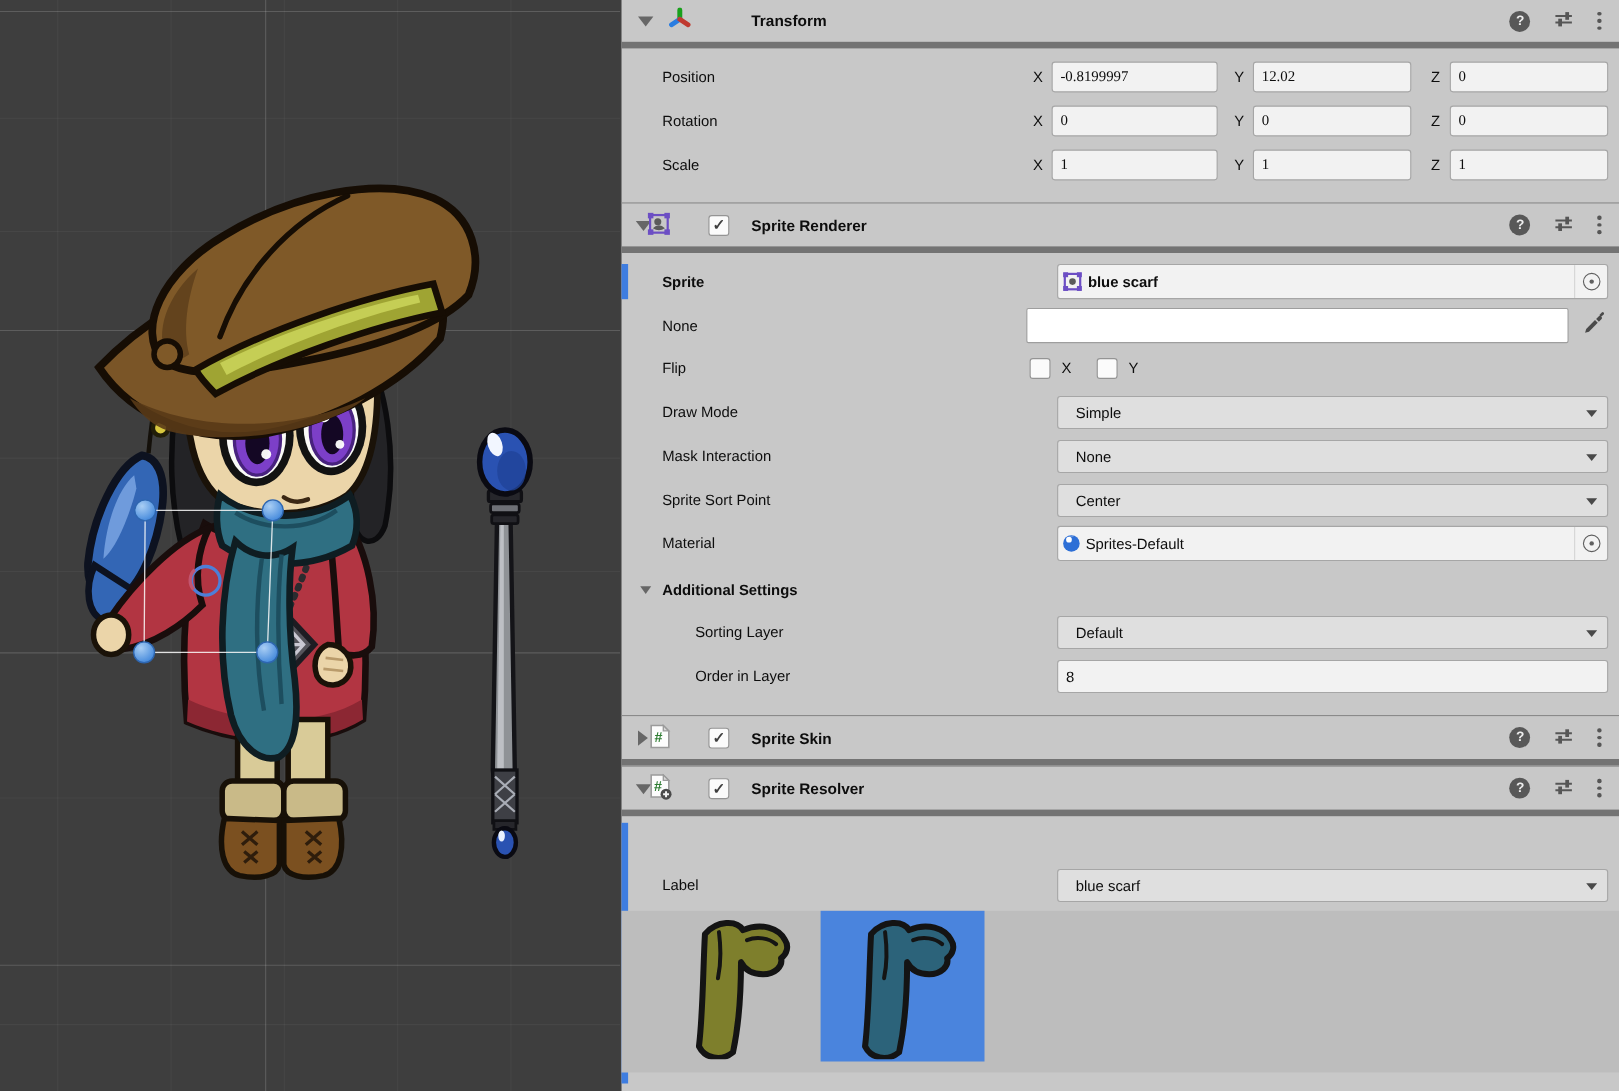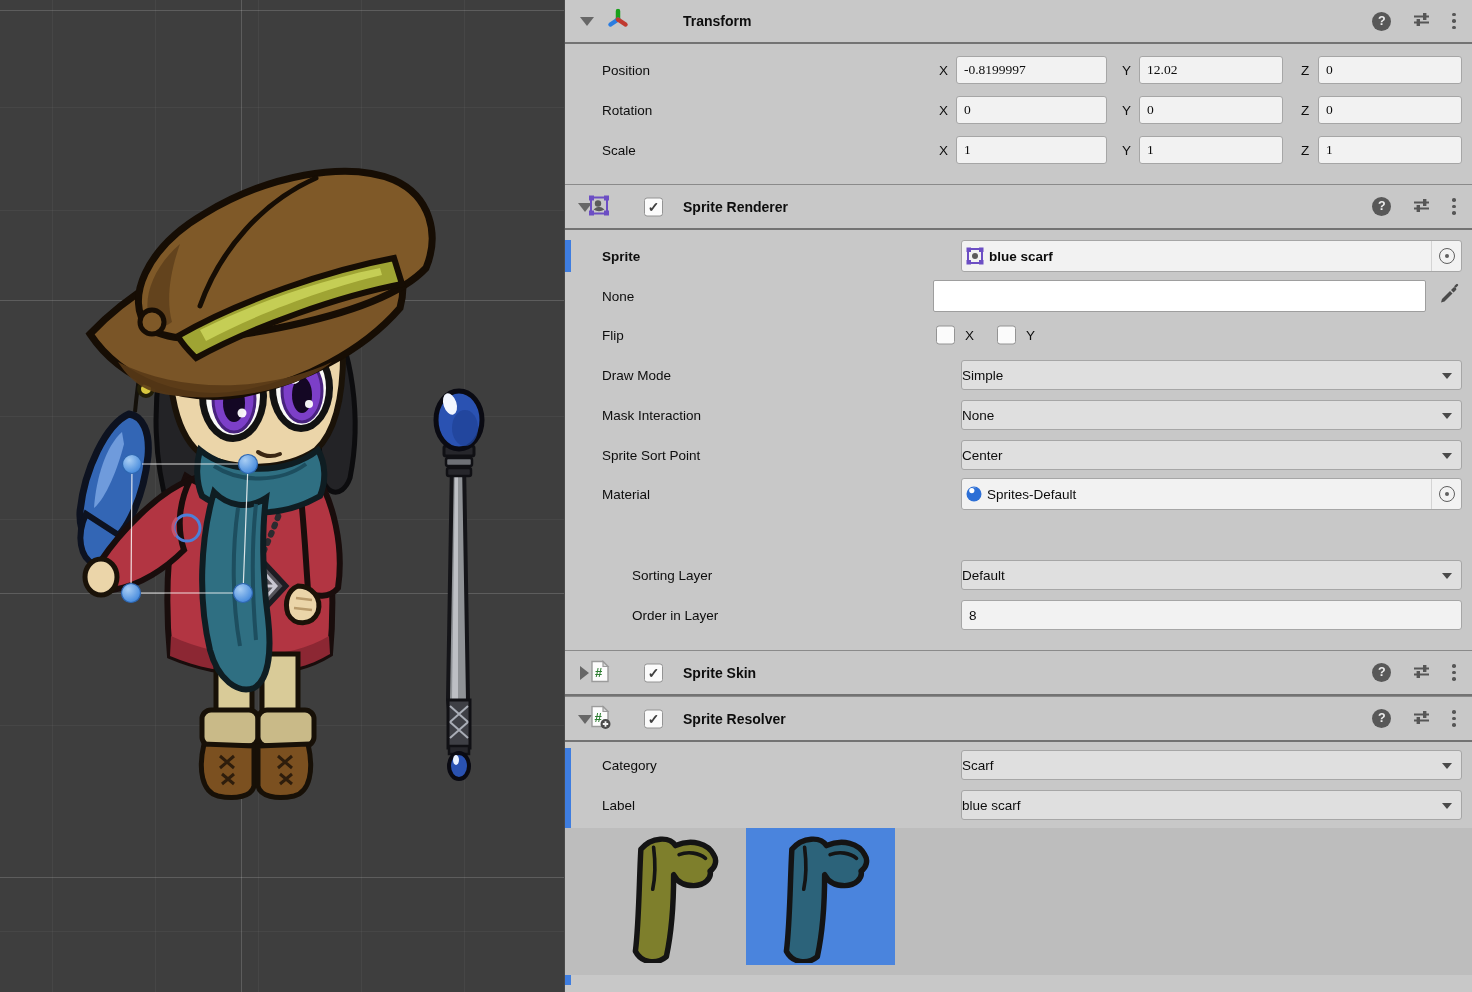--- a/index.html
+++ b/index.html
@@ -18,34 +18,34 @@
   .pane-divider{position:absolute;left:564px;top:0;width:1px;height:992px;background:#4A4A4A;}
 
   
   .inspector{position:absolute;left:565px;top:0;width:907px;height:992px;background:var(--panel-bg);font-size:13.5px;}
   .row{position:absolute;left:0;width:100%;text-align:right;}
   .lab{position:absolute;left:37px;top:50%;transform:translateY(-50%);white-space:nowrap;}
   .lab.sub{left:67px;}
   .lab.bold{font-weight:bold;}
   .ctrl{position:absolute;left:368px;right:10px;top:0;bottom:0;margin-left:28px;}
 
-  .hdr{position:absolute;left:0;width:100%;height:46px;border-top:1px solid var(--header-line);border-bottom:2px solid #737373;}
+  .hdr{position:absolute;left:0;width:100%;height:46px;border-top:1px solid var(--header-line);border-bottom:6px solid #737373;}
   .hdr.first{height:44px;border-top:none;}
   .hdr .title{position:absolute;left:118px;top:50%;transform:translateY(-50%);font-weight:bold;font-size:14px;}
   .fold{position:absolute;top:50%;width:0;height:0;}
   .fold.down{margin-top:-4px;border-left:7px solid transparent;border-right:7px solid transparent;border-top:9px solid #676767;}
   .fold.right{margin-top:-7px;border-top:7px solid transparent;border-bottom:7px solid transparent;border-left:9px solid #676767;}
   .fold.small.down{border-left-width:5.5px;border-right-width:5.5px;border-top-width:7px;margin-top:-3px;}
   .cicon{position:absolute;top:50%;transform:translateY(-50%);}
   .cbx{width:19px;height:19px;background:#FBFBFB;border:1px solid #949494;border-radius:3px;display:flex;align-items:center;justify-content:center;font-size:14px;font-weight:bold;color:#3F3F3F;line-height:1;}
   .hdr .cbx{position:absolute;left:79px;top:50%;transform:translateY(-50%);}
   .hicons{position:absolute;right:16px;top:50%;transform:translateY(-50%);display:flex;gap:21px;align-items:center;}
 
   .tf{height:100%;background:var(--field-bg);border:1px solid var(--border);border-radius:3px;padding:0 7px;display:flex;align-items:center;overflow:hidden;white-space:nowrap;}
-  .dd{height:100%;background:var(--dropdown-bg);border:1px solid var(--border);border-radius:3px;padding:0 24px 0 0;display:flex;align-items:center;position:relative;overflow:hidden;white-space:nowrap;}
+  .dd{height:100%;background:var(--dropdown-bg);border:1px solid var(--border);border-radius:3px;padding:0 24px 0 16px;display:flex;align-items:center;position:relative;overflow:hidden;white-space:nowrap;}
   .dd::after{content:"";position:absolute;right:9px;top:50%;margin-top:-2px;border-left:5px solid transparent;border-right:5px solid transparent;border-top:6.5px solid #494949;}
   .objfield{height:100%;background:var(--field-bg);border:1px solid var(--border);border-radius:3px;display:flex;align-items:center;padding:0 0 0 3px;position:relative;overflow:hidden;}
   .objfield .otext{margin-left:4px;}
   .objfield .otext.bold{font-weight:bold;}
   .picker{position:absolute;right:0;top:0;bottom:0;width:30px;display:flex;align-items:center;justify-content:center;border-left:1px solid #D4D4D4;}
   .picker-circle{width:16px;height:16px;border:1.6px solid #5F5F5F;border-radius:50%;display:flex;align-items:center;justify-content:center;}
   .picker-circle i{width:4px;height:4px;background:#5F5F5F;border-radius:50%;}
 
   .axis{position:absolute;top:0;bottom:0;}
   .axis .al{position:absolute;left:0;top:50%;transform:translateY(-50%);}
@@ -404,20 +404,24 @@
         </div>
     </div>
 
     <div class="row" style="top:440px;height:30px">
       <span class="lab">Sprite Sort Point</span>
       <div class="ctrl">
           <div class="dd">Center</div>
         </div>
     </div>
 
+    <div class="row" style="top:522px;height:28px">
+      <span class="fold small down" style="left:17px"></span>
+      <span class="lab bold">Additional Settings</span>
+    </div>
 
     <div class="row" style="top:560px;height:30px">
       <span class="lab sub">Sorting Layer</span>
       <div class="ctrl">
           <div class="dd">Default</div>
         </div>
     </div>
 
     <div class="row" style="top:600px;height:30px">
       <span class="lab sub">Order in Layer</span>
@@ -479,26 +483,20 @@
         <span class="kebab">
             <i></i>
             <i></i>
             <i></i>
           </span>
       </span>
     </div>
 
     <div class="override-bar" style="top:748px;height:237px"></div>
 
-    <div class="row" style="top:750px;height:30px">
-      <span class="lab">Category</span>
-      <div class="ctrl">
-          <div class="dd">Scarf</div>
-        </div>
-    </div>
 
     <div class="row" style="top:790px;height:30px">
       <span class="lab">Label</span>
       <div class="ctrl">
           <div class="dd">blue scarf</div>
         </div>
     </div>
 
     <div class="thumb-strip">
       <div class="thumb" style="left:35px">

